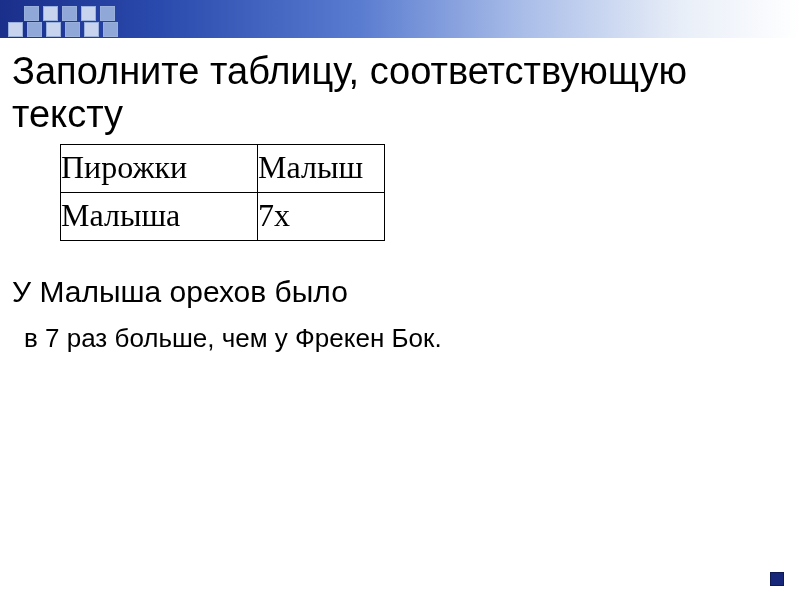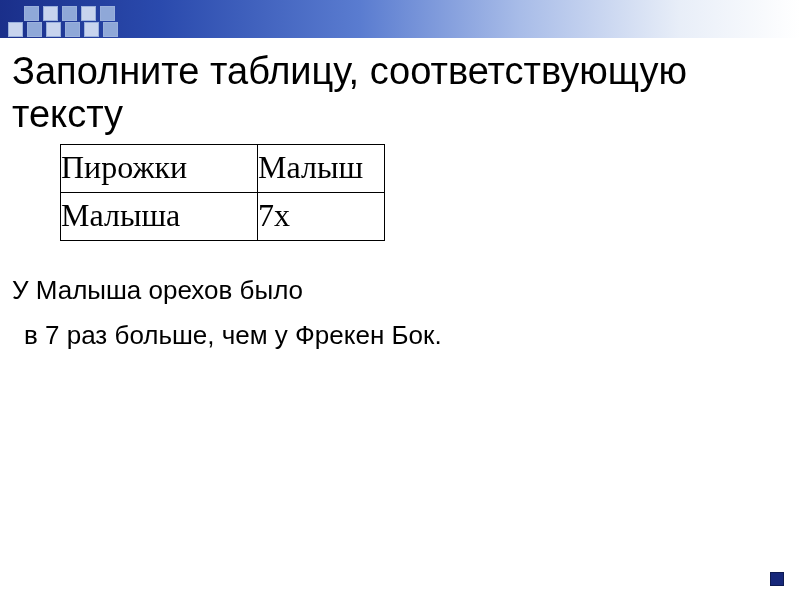--- a/index.html
+++ b/index.html
@@ -59,21 +59,21 @@
     padding: 4px 10px 6px 0;
     font-size: 32px;
     font-family: "Times New Roman", serif;
     color: #000;
     vertical-align: middle;
     line-height: 1.15;
   }
   td.col1 { width: 186px; }
   td.col2 { width: 116px; }
   .body-text {
-    font-size: 26px;
+    font-size: 30px;
     font-family: Arial, sans-serif;
     color: #000;
     margin-top: 34px;
     margin-left: 0;
   }
   .body-text2 {
     font-size: 26px;
     font-family: Arial, sans-serif;
     color: #000;
     margin-top: 14px;

